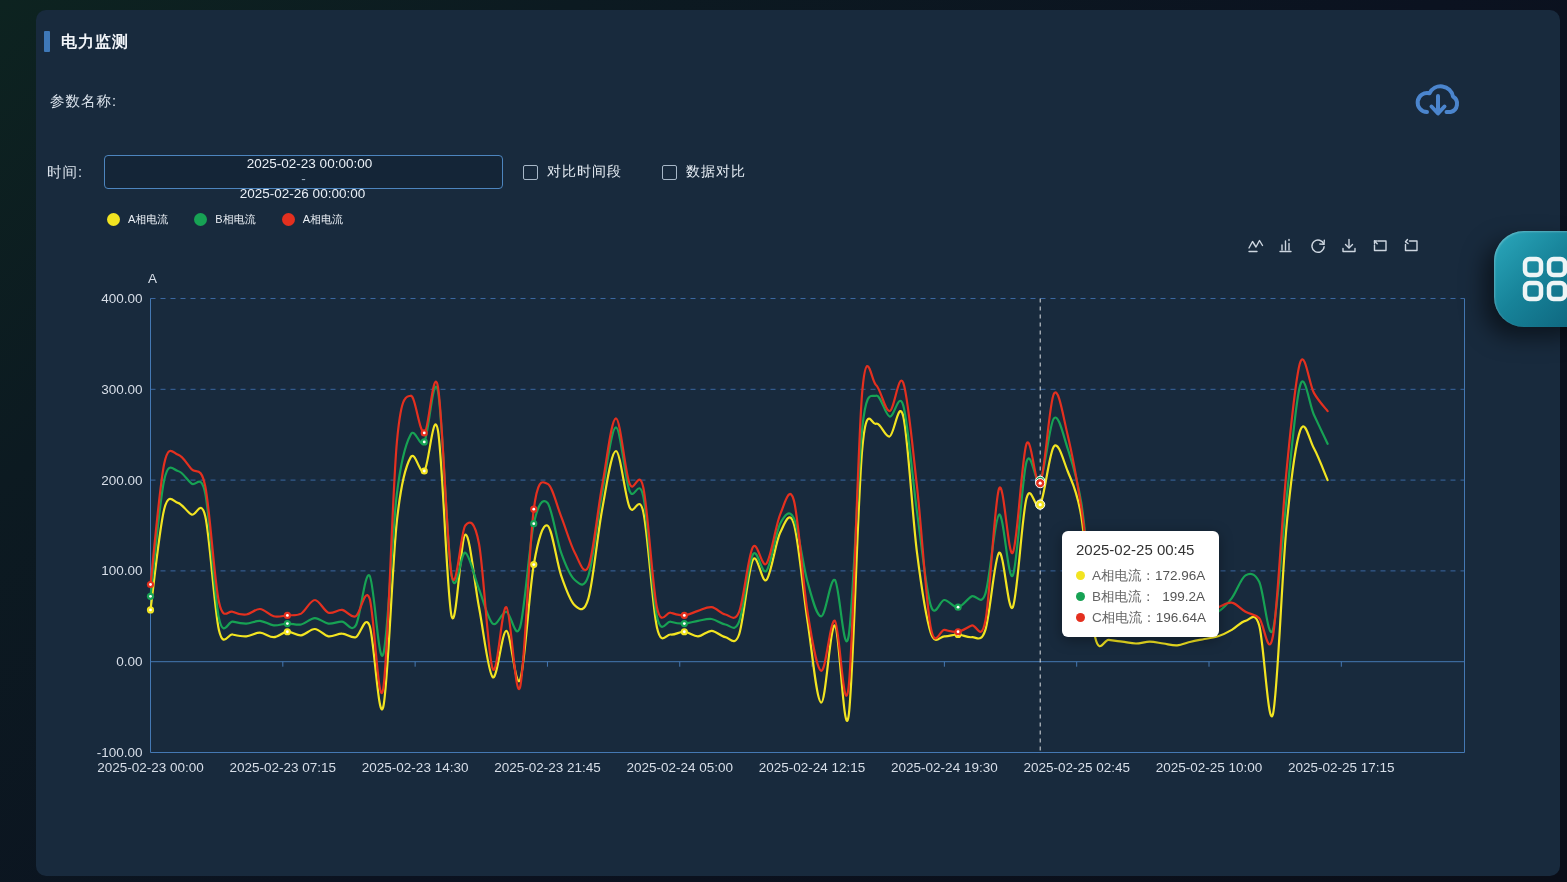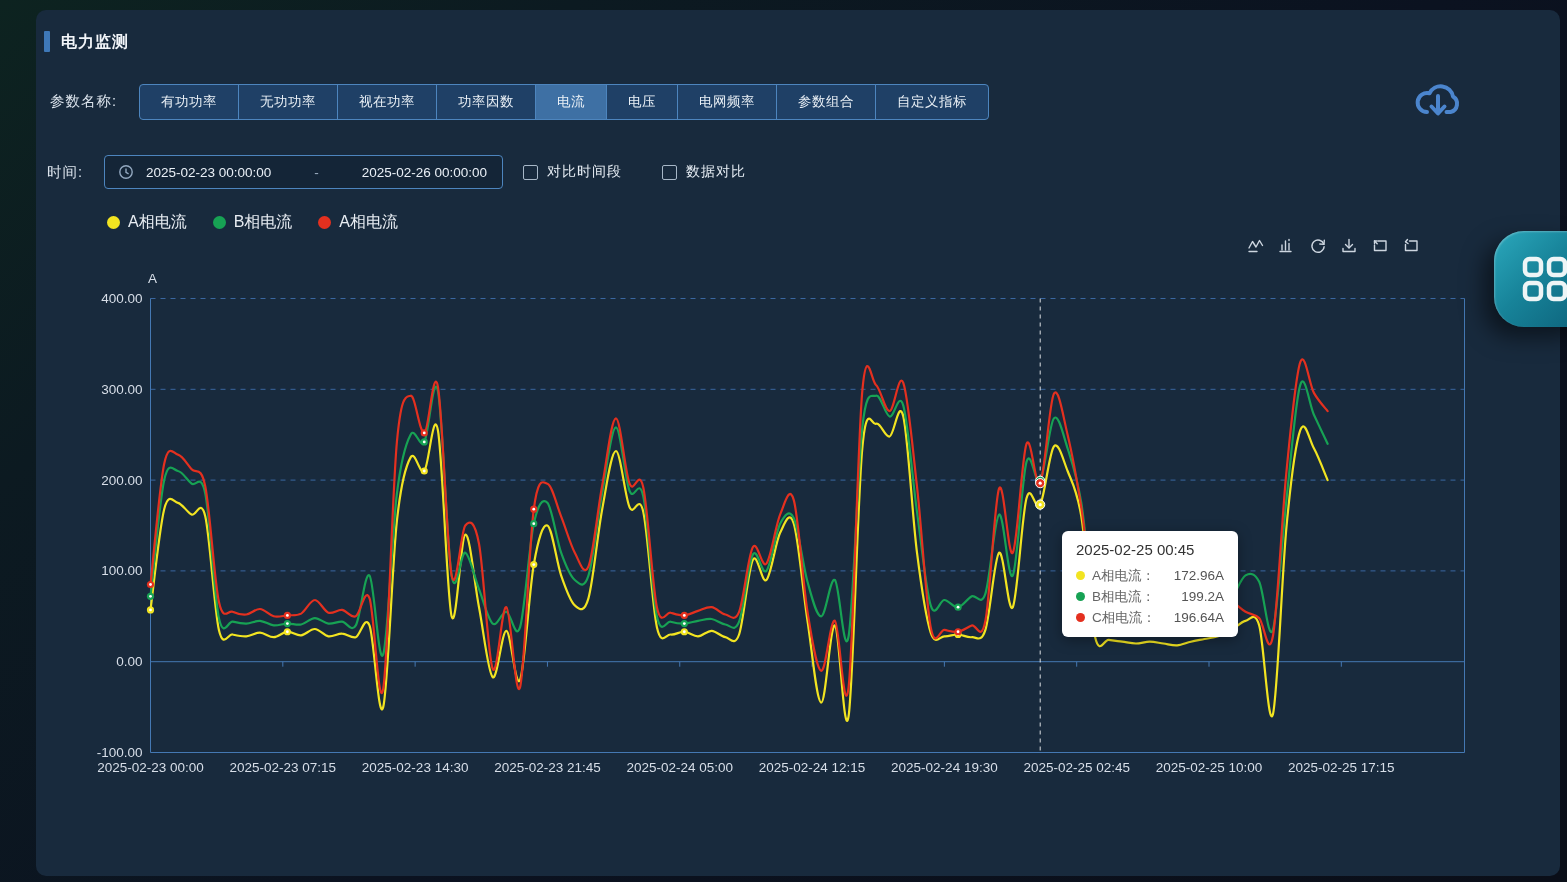--- a/index.html
+++ b/index.html
@@ -14,37 +14,37 @@
   .btn-group{position:absolute;left:139px;top:84px;display:flex;}
   .param-btn{height:34px;padding:0 21px;display:flex;align-items:center;justify-content:center;
              background:#1f4066;border:1px solid #4d85be;margin-left:-1px;cursor:pointer;
              font-size:13.5px;color:#eaf0f6;letter-spacing:.5px;white-space:nowrap;}
   .param-btn:first-child{border-radius:4px 0 0 4px;margin-left:0;}
   .param-btn:last-child{border-radius:0 4px 4px 0;}
   .param-btn.selected{background:#3e70a4;}
   .cloud-btn{position:absolute;left:1410px;top:74px;width:56px;height:50px;cursor:pointer;}
   .time-input{position:absolute;left:104px;top:155px;width:399px;height:34px;box-sizing:border-box;
               border:1px solid #4d85be;border-radius:4px;background:rgba(9,22,40,.25);
-              display:flex;align-items:center;padding:0 13px;color:#e9eff6;font-size:13.5px;cursor:pointer;}
+              display:flex;align-items:center;padding:0 13px;color:#e9eff6;font-size:13.5px;cursor:pointer;flex-direction:column;}
   .time-input .t-start{margin-left:12px;}
   .time-input .t-sep{flex:1;text-align:center;color:#9fb0c2;}
   .time-input .t-end{margin-right:2px;}
   .chk-group{position:absolute;top:163px;display:flex;align-items:center;gap:9px;cursor:pointer;}
   .chk-box{width:15px;height:15px;box-sizing:border-box;border:1.4px solid #a7b7c7;border-radius:2px;background:transparent;}
   .chk-label{font-size:14px;color:#e6edf4;letter-spacing:1px;}
   .legend{position:absolute;left:107px;top:212px;display:flex;align-items:center;gap:26px;}
   .legend-item{display:flex;align-items:center;gap:8px;cursor:pointer;}
   .legend-dot{width:13px;height:13px;border-radius:50%;}
-  .legend-name{font-size:16px;color:#e8edf3;}
+  .legend-name{font-size:11px;color:#e8edf3;}
   .toolbar{position:absolute;left:1247px;top:237px;display:flex;align-items:center;gap:13px;}
   .tool-icon{width:18px;height:18px;color:#cdd6e0;cursor:pointer;display:block;}
   .tool-icon svg{display:block;width:18px;height:18px;}
   #chart{position:absolute;left:0;top:0;pointer-events:none;}
   .chart-hotspot{position:absolute;left:150px;top:298px;width:1315px;height:455px;}
-  .tooltip{position:absolute;left:1062px;top:531px;width:176px;box-sizing:border-box;
+  .tooltip{position:absolute;left:1062px;top:531px;width:157px;box-sizing:border-box;
            background:#ffffff;border-radius:6px;padding:10px 14px 9px 14px;
            box-shadow:0 3px 14px rgba(0,0,0,.35);}
   .tooltip-title{font-size:15px;color:#333;margin-bottom:7px;white-space:nowrap;}
   .tooltip-row{display:flex;align-items:center;height:21px;white-space:nowrap;}
   .tooltip-row .dot{width:9px;height:9px;border-radius:50%;margin-right:7px;flex:none;}
   .tooltip-row .name{font-size:13.5px;color:#666;}
   .tooltip-row .val{font-size:13.5px;color:#555;margin-left:auto;}
   .float-btn{position:absolute;left:1494px;top:231px;width:102px;height:96px;border-radius:30px;
              background:linear-gradient(135deg,#2ba8bc 0%,#178399 45%,#0c5f78 100%);
              box-shadow:-10px 10px 22px rgba(0,0,0,.5), inset 1px 1px 2px rgba(255,255,255,.25);
@@ -53,31 +53,20 @@
 </head>
 <body>
 
 <div class="page">
   <div class="panel"></div>
 
   <div class="accent-bar"></div>
   <div class="page-title">电力监测</div>
 
   <div class="row-label" style="left:50px;top:92px;">参数名称:</div>
-  <div class="btn-group" id="btn-group">
-      <div class="param-btn">有功功率</div>
-      <div class="param-btn">无功功率</div>
-      <div class="param-btn">视在功率</div>
-      <div class="param-btn">功率因数</div>
-      <div class="param-btn selected">电流</div>
-      <div class="param-btn">电压</div>
-      <div class="param-btn">电网频率</div>
-      <div class="param-btn">参数组合</div>
-      <div class="param-btn">自定义指标</div>
-    </div>
 
   <div class="cloud-btn">
     <svg viewBox="0 0 56 50" fill="none" stroke="#4b85cd" stroke-width="4" stroke-linecap="round" stroke-linejoin="round">
       <path d="M17 38 A 9.5 9.5 0 1 1 19.5 19.3 A 12.5 12.5 0 0 1 43 22.5 A 8.5 8.5 0 0 1 40.5 38 L 36.5 38"></path>
       <path d="M28 22 L 28 38.5"></path>
       <path d="M21.5 32.5 L 28 39.5 L 34.5 32.5"></path>
     </svg>
   </div>
 
   <div class="row-label" style="left:47px;top:163px;text-align:center;">时间:</div>

